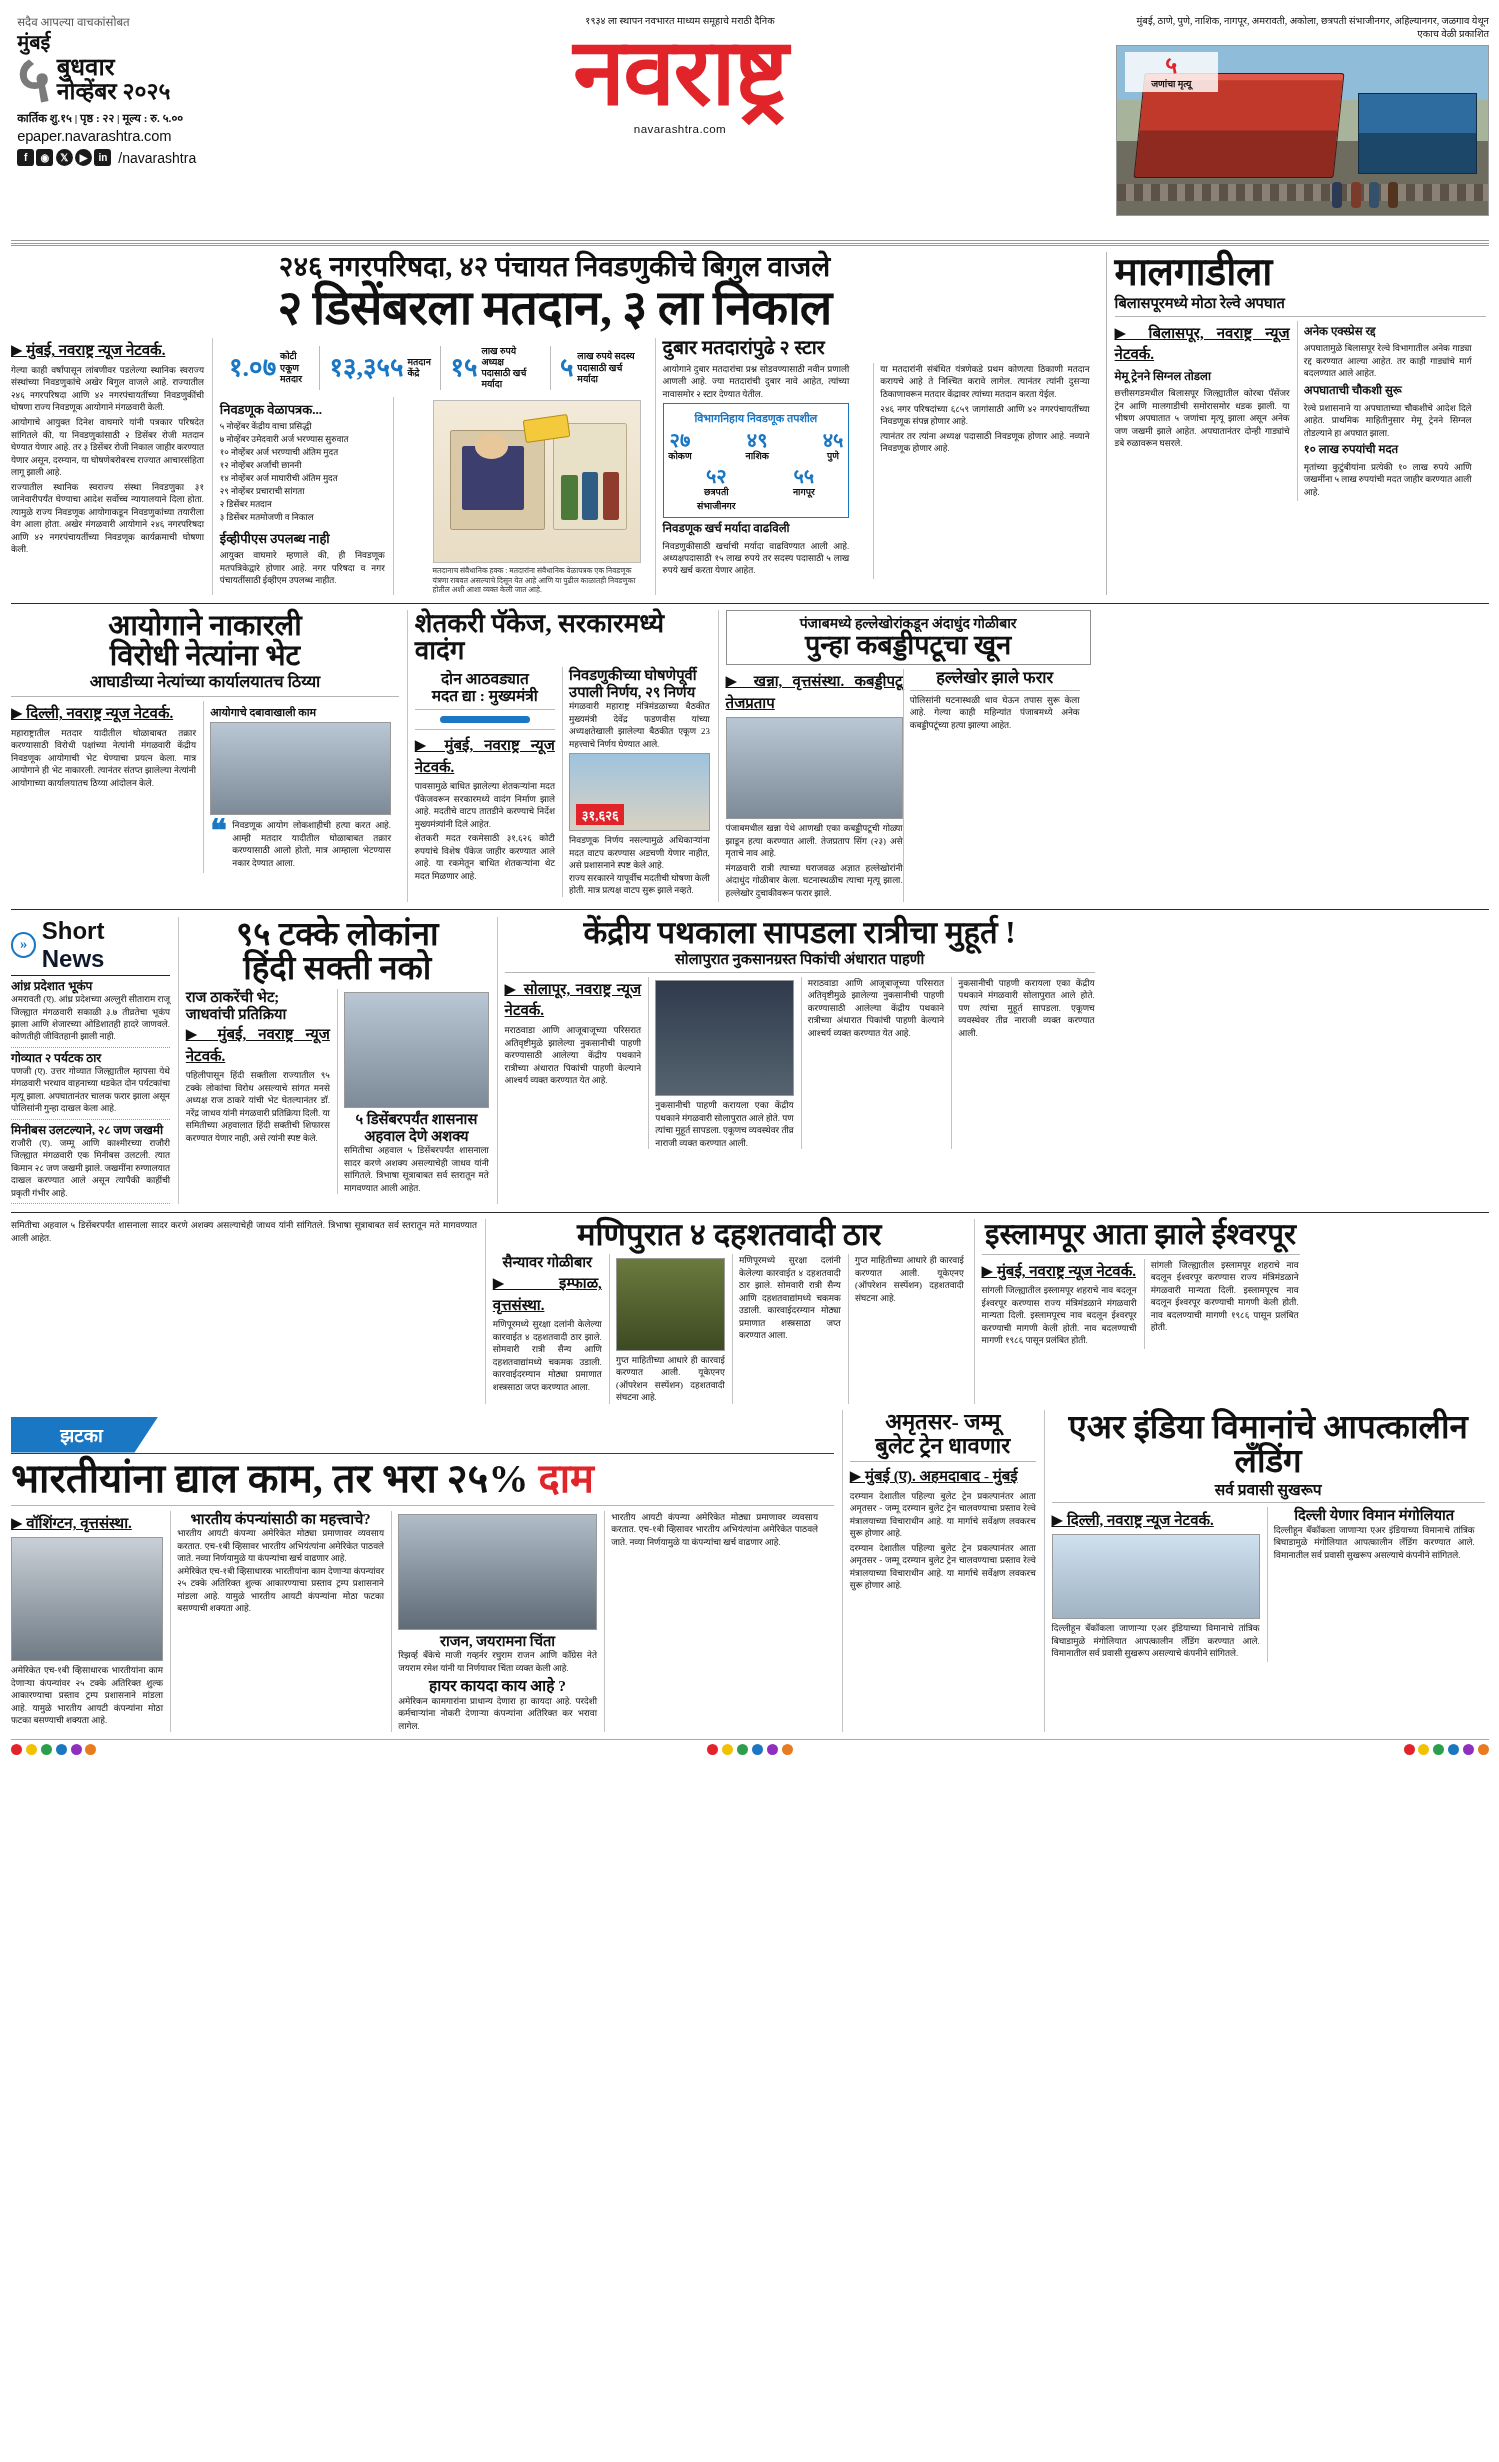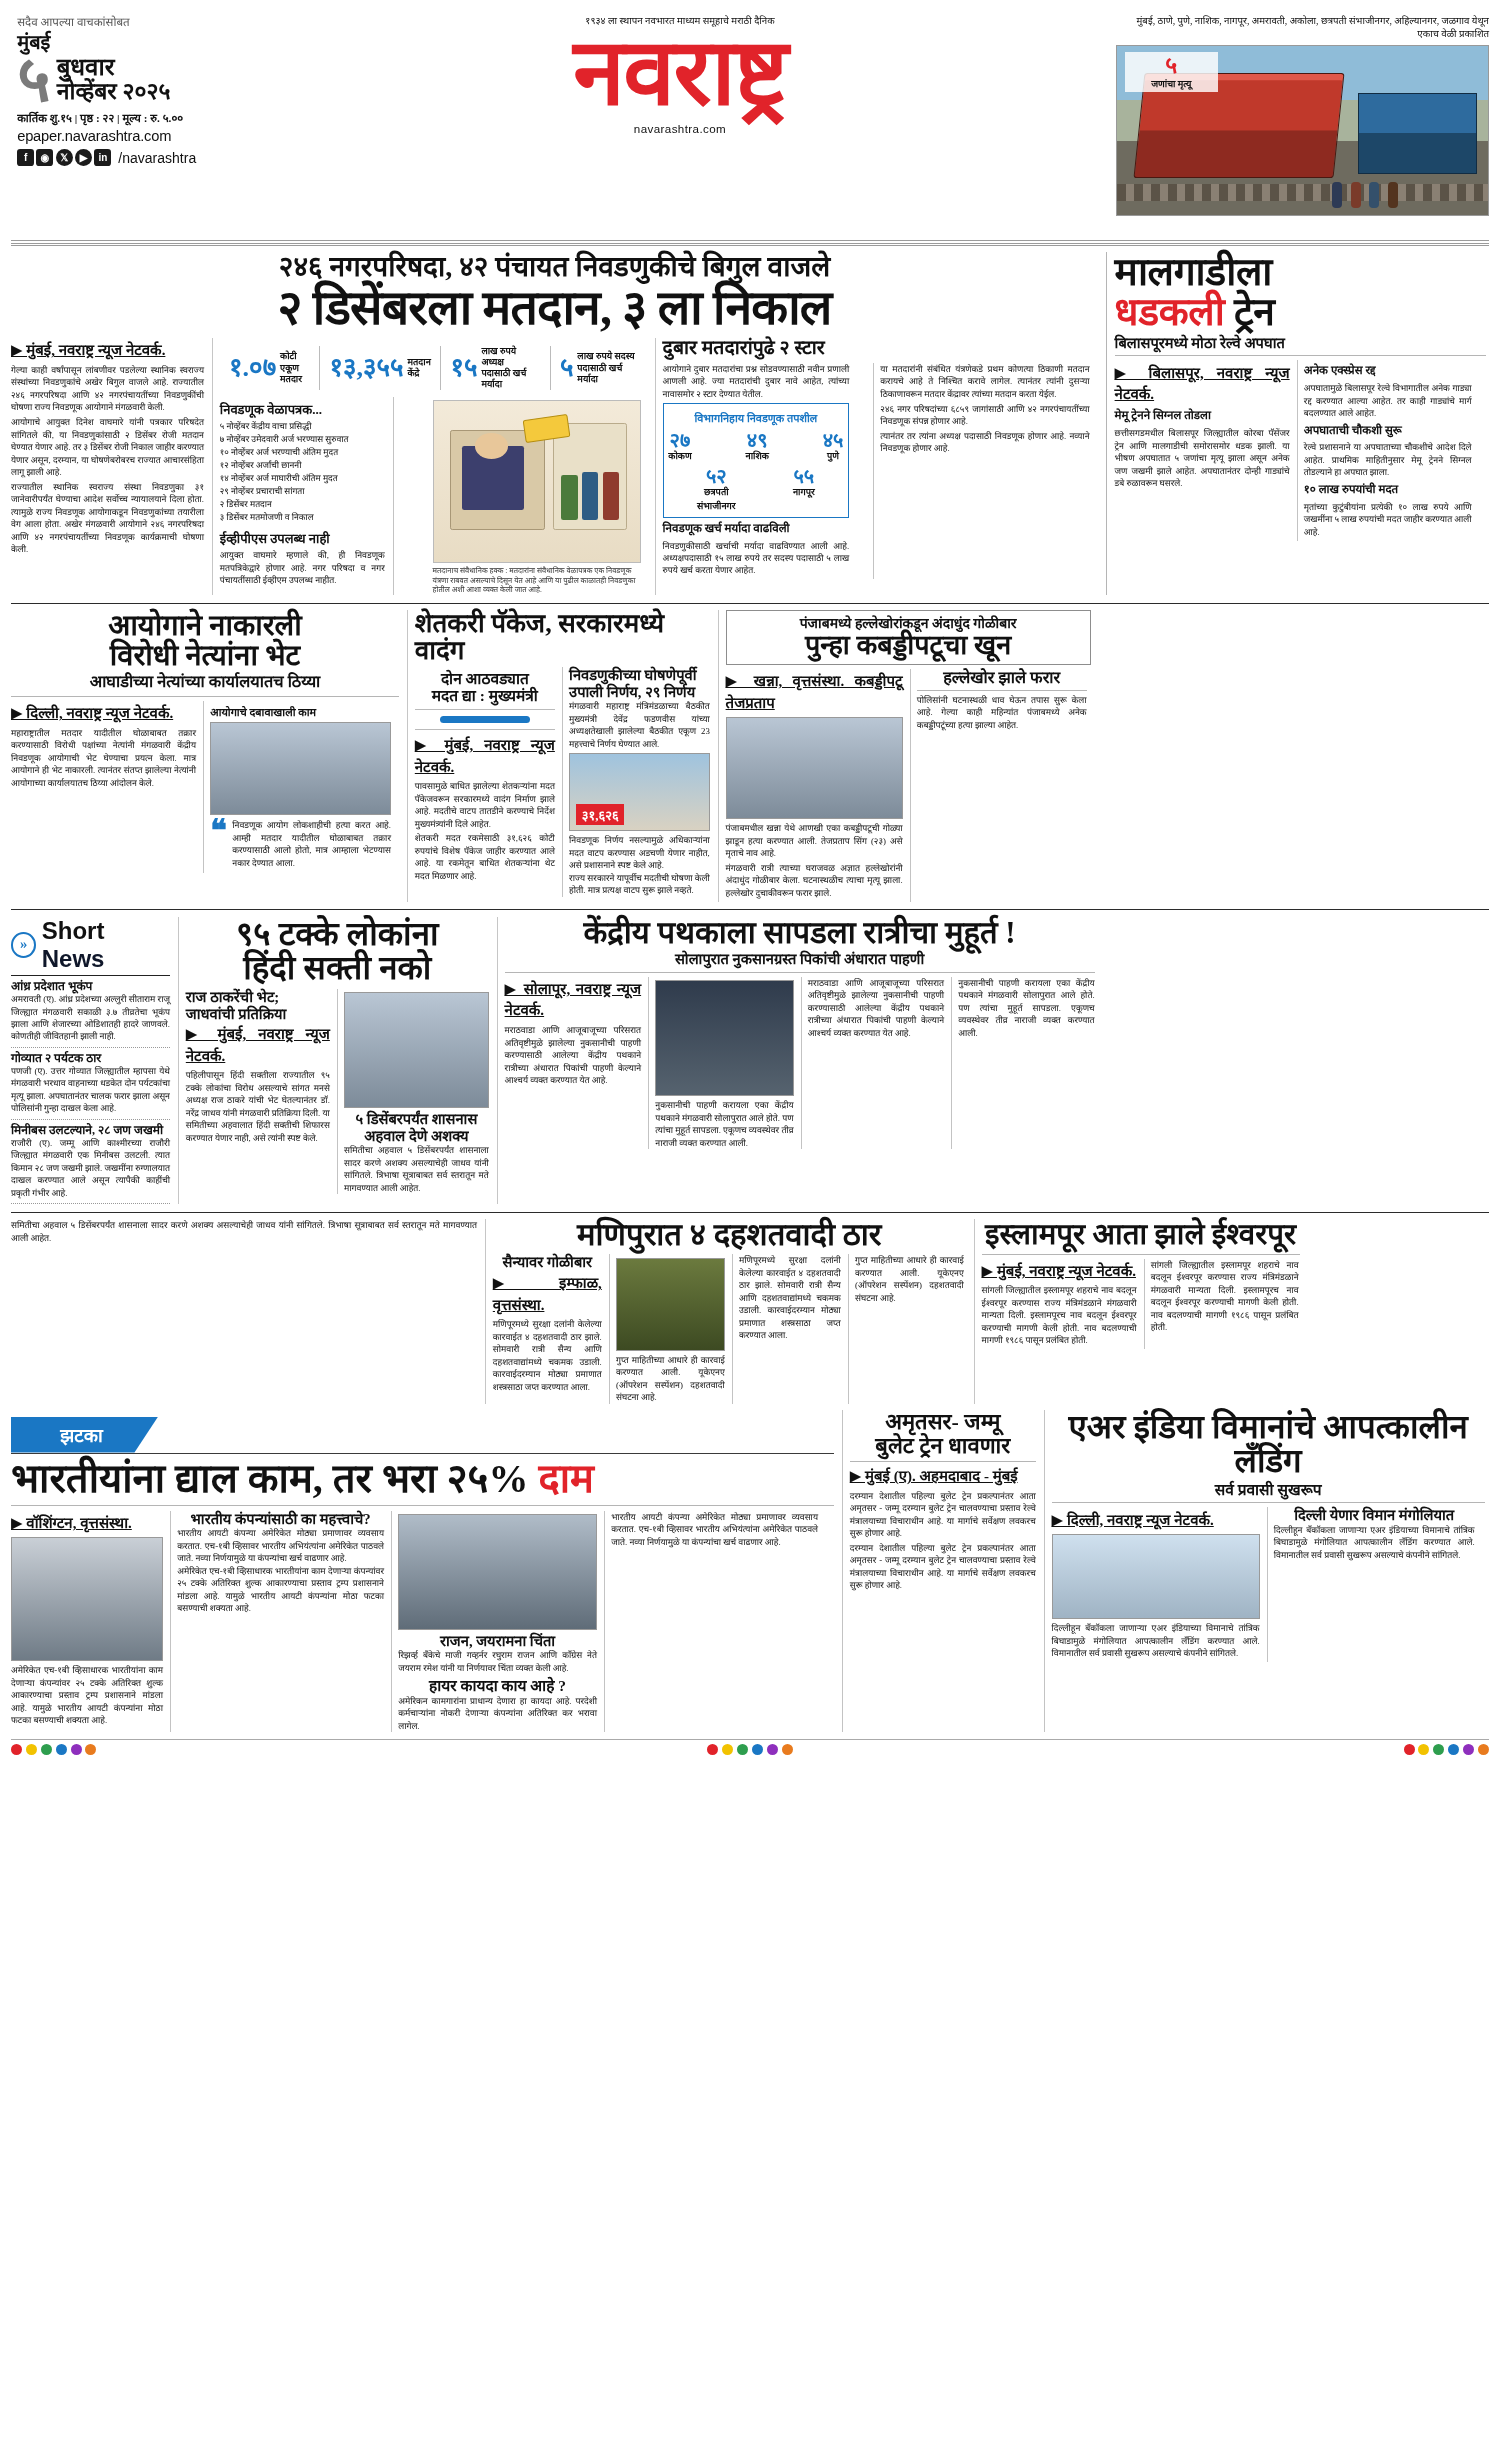--- a/index.html
+++ b/index.html
@@ -335,24 +335,20 @@
               <p style="padding-left:6.2px">२४६ नगर परिषदांच्या ६८५९ जागांसाठी आणि ४२ नगरपंचायतींच्या निवडणूक संपन्न होणार आहे.</p>
               <p style="padding-left:6.2px">त्यानंतर तर त्यांना अध्यक्ष पदासाठी निवडणूक होणार आहे. नव्याने निवडणूक होणार आहे.</p>
             </div>
           </div>
         </div>
       </div>
     </div>
 
     <div class="lead-right">
       <div class="hl dev" style="font-size:39px;">मालगाडीला</div>
-      <div style="font-size:39px;line-height:1.02;">
-        <span class="hl red dev">धडकली</span>
-        <span class="hl dev">ट्रेन</span>
-      </div>
       <div class="h4 dev" style="margin-top:3.1px;">बिलासपूरमध्ये मोठा रेल्वे अपघात</div>
       <div class="rule" style="margin:3.9px 0;"></div>
       <div style="display:flex;gap:7px;">
         <div style="width:175px;" class="bt dev">
           <div class="byline">▶ बिलासपूर, नवराष्ट्र न्यूज नेटवर्क.</div>
           <div class="sub-h dev" style="font-size:11.6px;">मेमू ट्रेनने सिग्नल तोडला</div>
           <p>छत्तीसगडमधील बिलासपूर जिल्ह्यातील कोरबा पॅसेंजर ट्रेन आणि मालगाडीची समोरासमोर धडक झाली. या भीषण अपघातात ५ जणांचा मृत्यू झाला असून अनेक जण जखमी झाले आहेत. अपघातानंतर दोन्ही गाड्यांचे डबे रुळावरून घसरले.</p>
         </div>
         <div style="width:175px;" class="bt dev vrule">
           <div style="padding-left:6.2px">
@@ -420,21 +416,21 @@
           </div>
         </div>
       </div>
     </div>
 
     <div class="b-col" style="width:373px;">
       <div class="framed">
         <div class="h4 dev ctr" style="font-size:14px;">पंजाबमध्ये हल्लेखोरांकडून अंदाधुंद गोळीबार</div>
         <div class="h2 dev ctr" style="font-size:27px;">पुन्हा कबड्डीपटूचा खून</div>
       </div>
-      <div style="display:flex;gap:7px;margin-top:3.9px;">
+      <div style="display:flex;margin-top:3.9px;">
         <div style="width:177px;" class="bt dev">
           <div class="byline">▶ खन्ना, वृत्तसंस्था. कबड्डीपटू तेजप्रताप</div>
           <div class="portrait" style="height:102px;"></div>
           <p>पंजाबमधील खन्ना येथे आणखी एका कबड्डीपटूची गोळ्या झाडून हत्या करण्यात आली. तेजप्रताप सिंग (२३) असे मृताचे नाव आहे.</p>
           <p>मंगळवारी रात्री त्याच्या घराजवळ अज्ञात हल्लेखोरांनी अंदाधुंद गोळीबार केला. घटनास्थळीच त्याचा मृत्यू झाला. हल्लेखोर दुचाकीवरून फरार झाले.</p>
         </div>
         <div style="width:177px;" class="vrule">
           <div style="padding-left:6.2px">
             <div class="h3 dev ctr" style="font-size:16.3px;">हल्लेखोर झाले फरार</div>
             <div class="rule" style="margin:3.1px 0;"></div>

